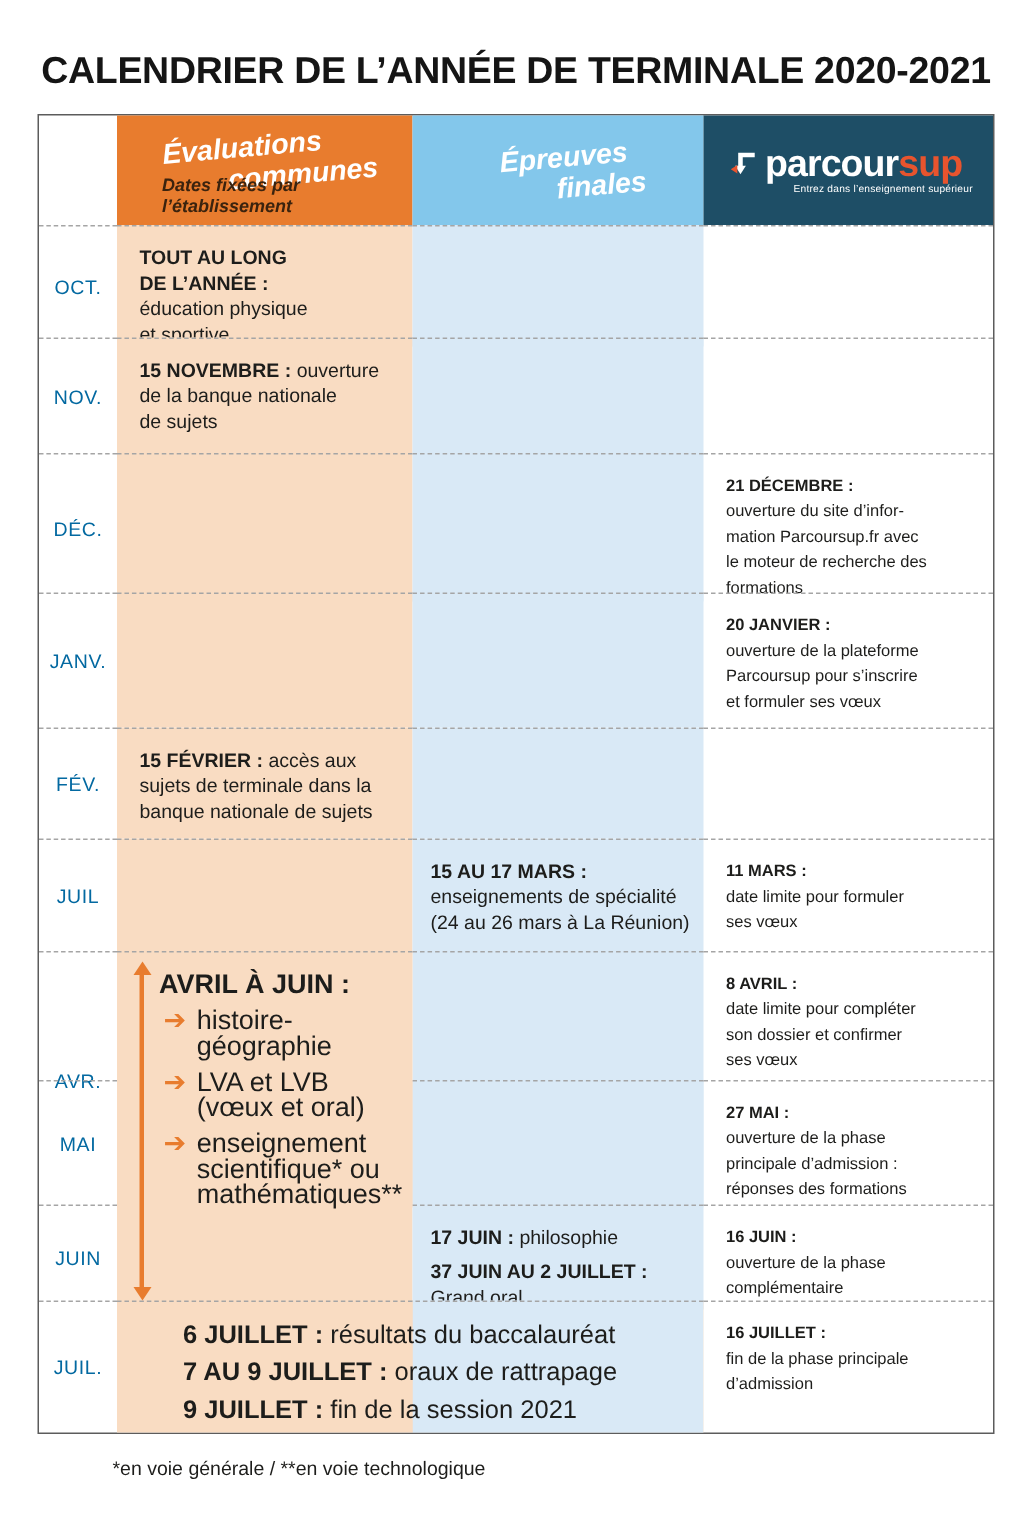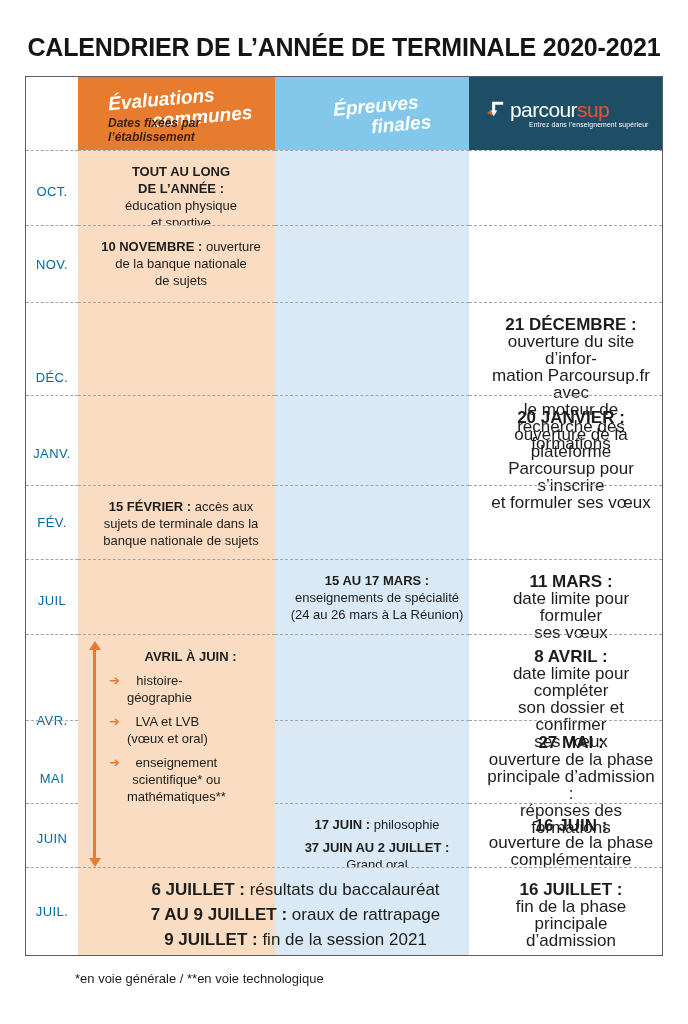--- a/index.html
+++ b/index.html
@@ -12,21 +12,21 @@
   .page-title {
     margin-top:33px; text-align:center;
     font-size:25px; font-weight:bold; letter-spacing:-0.2px; color:#151515;
   }
   .cal {
     width:638px; margin:14px auto 0; position:relative;
     border:1px solid #5c5c5c; background:#fff;
   }
   .row { display:grid; grid-template-columns:52px 197px 194px 1fr; }
   .c { position:relative; height:100%; }
-  .body-row > .c { border-top:1px dashed #a5a5a5;text-align:center; }
+  .body-row > .c { border-top:1px dashed #a5a5a5; }
   .bg-o { background:#F9DCC2; }
   .bg-b { background:#D9E9F6; }
   .m {
     display:flex; align-items:center; justify-content:center;
     font-size:13px; letter-spacing:0.4px; color:#0369a1;
   }
   
   .hdr  { height:73px; }
   .r-oct  { height:75px; } .r-nov  { height:77px; } .r-dec  { height:93px; }
   .r-janv { height:90px; } .r-fev  { height:74px; } .r-mars { height:75px; }
@@ -39,32 +39,32 @@
   .script { font-style:italic; font-weight:bold; font-size:19px; transform:rotate(-5deg); }
   .h-eval .l1 { margin:9px 0 0 30px; }
   .h-eval .l2 { margin:-3px 0 0 74px; }
   .h-epr  .l1 { margin:16px 0 0 58px; }
   .h-epr  .l2 { margin:-3px 0 0 96px; }
   .h-sub {
     position:absolute; bottom:6px; left:30px;
     font-size:12px; font-weight:bold; color:#3b230e;font-style:italic;
   }
   .logo-row { display:flex; align-items:center; gap:4px; }
-  .logo-text { font-size:21px; font-weight:normal; letter-spacing:-0.6px; line-height:1;text-align:center; }
+  .logo-text { font-size:25px; font-weight:bold; letter-spacing:-0.6px; line-height:1;text-align:center; }
   .logo-up { color:#E8542E; }
   .tagline { font-size:6.8px; letter-spacing:0.15px; margin:1px 0 0 42px; color:#fff; }
   
   .pad { padding:12px 6px 0 15px; font-size:13px; line-height:17px; }
-  .pad-pcs { padding:13px 4px 0 15px; font-size:17px; line-height:17px; }
+  .pad-pcs { padding:13px 4px 0 15px; font-size:11px; line-height:17px; }
   .pad-epr { padding:12px 2px 0 12px; font-size:13px; line-height:17px; }
   b.seg { font-weight:bold; white-space:pre-line; }
   span.t { white-space:pre-line; }
   .para + .para { margin-top:6px; }
   
-  .avr-cell { z-index:2; padding-top:13px; font-size:13px; line-height:17px; }
+  .avr-cell { z-index:2; padding-top:13px; font-size:18px; line-height:17px; }
   .avr-head { margin-left:28px; font-weight:bold; }
   .bullet { display:flex; gap:7px; margin:7px 0 0 31px; }
   .bullet .ba { color:#E87C2E; font-weight:bold; flex:0 0 auto; }
   
   .merged {
     grid-column:2 / 4;
     background:linear-gradient(90deg,#F9DCC2 0 197px,#D9E9F6 197px 100%);
     padding:13px 0 0 44px; font-size:17px; line-height:17px;
   }
   .merged .para + .para { margin-top:8px; }
@@ -124,21 +124,21 @@
 éducation physique
 et sportive</span>
     </div>
     <div class="c bg-b"></div>
     <div class="c"></div>
   </div>
 
   <div class="row body-row r-nov">
     <div class="c m">NOV.</div>
     <div class="c bg-o pad">
-      <b class="seg">10 NOVEMBRE : </b><span class="t">ouverture
+      <b class="seg">15 NOVEMBRE : </b><span class="t">ouverture
 de la banque nationale
 de sujets</span>
     </div>
     <div class="c bg-b"></div>
     <div class="c"></div>
   </div>
 
   <div class="row body-row r-dec">
     <div class="c m">DÉC.</div>
     <div class="c bg-o"></div>

